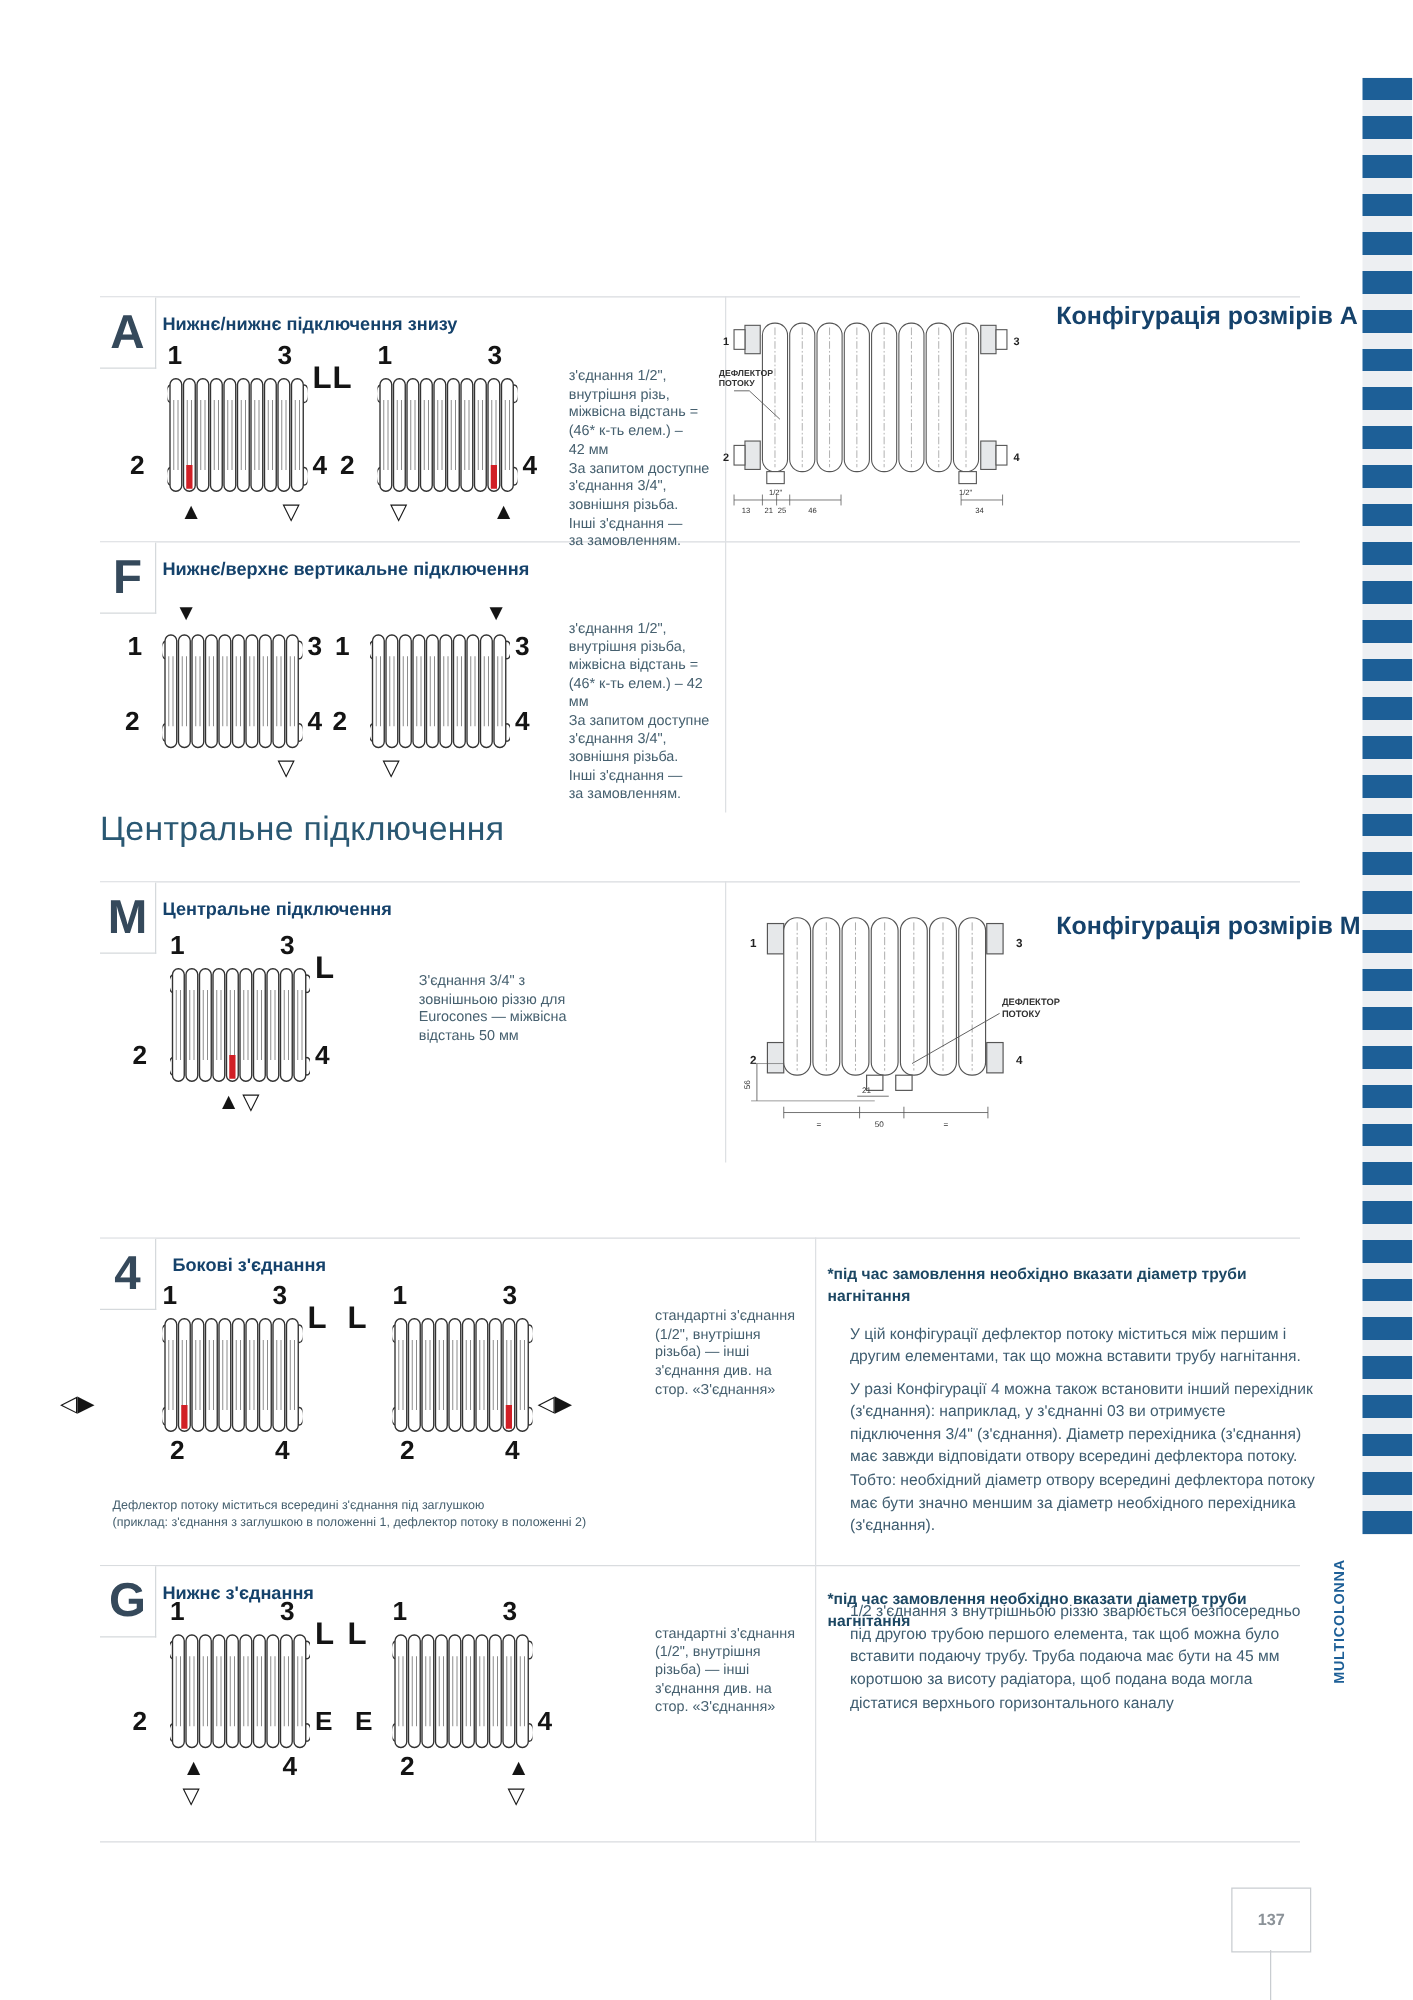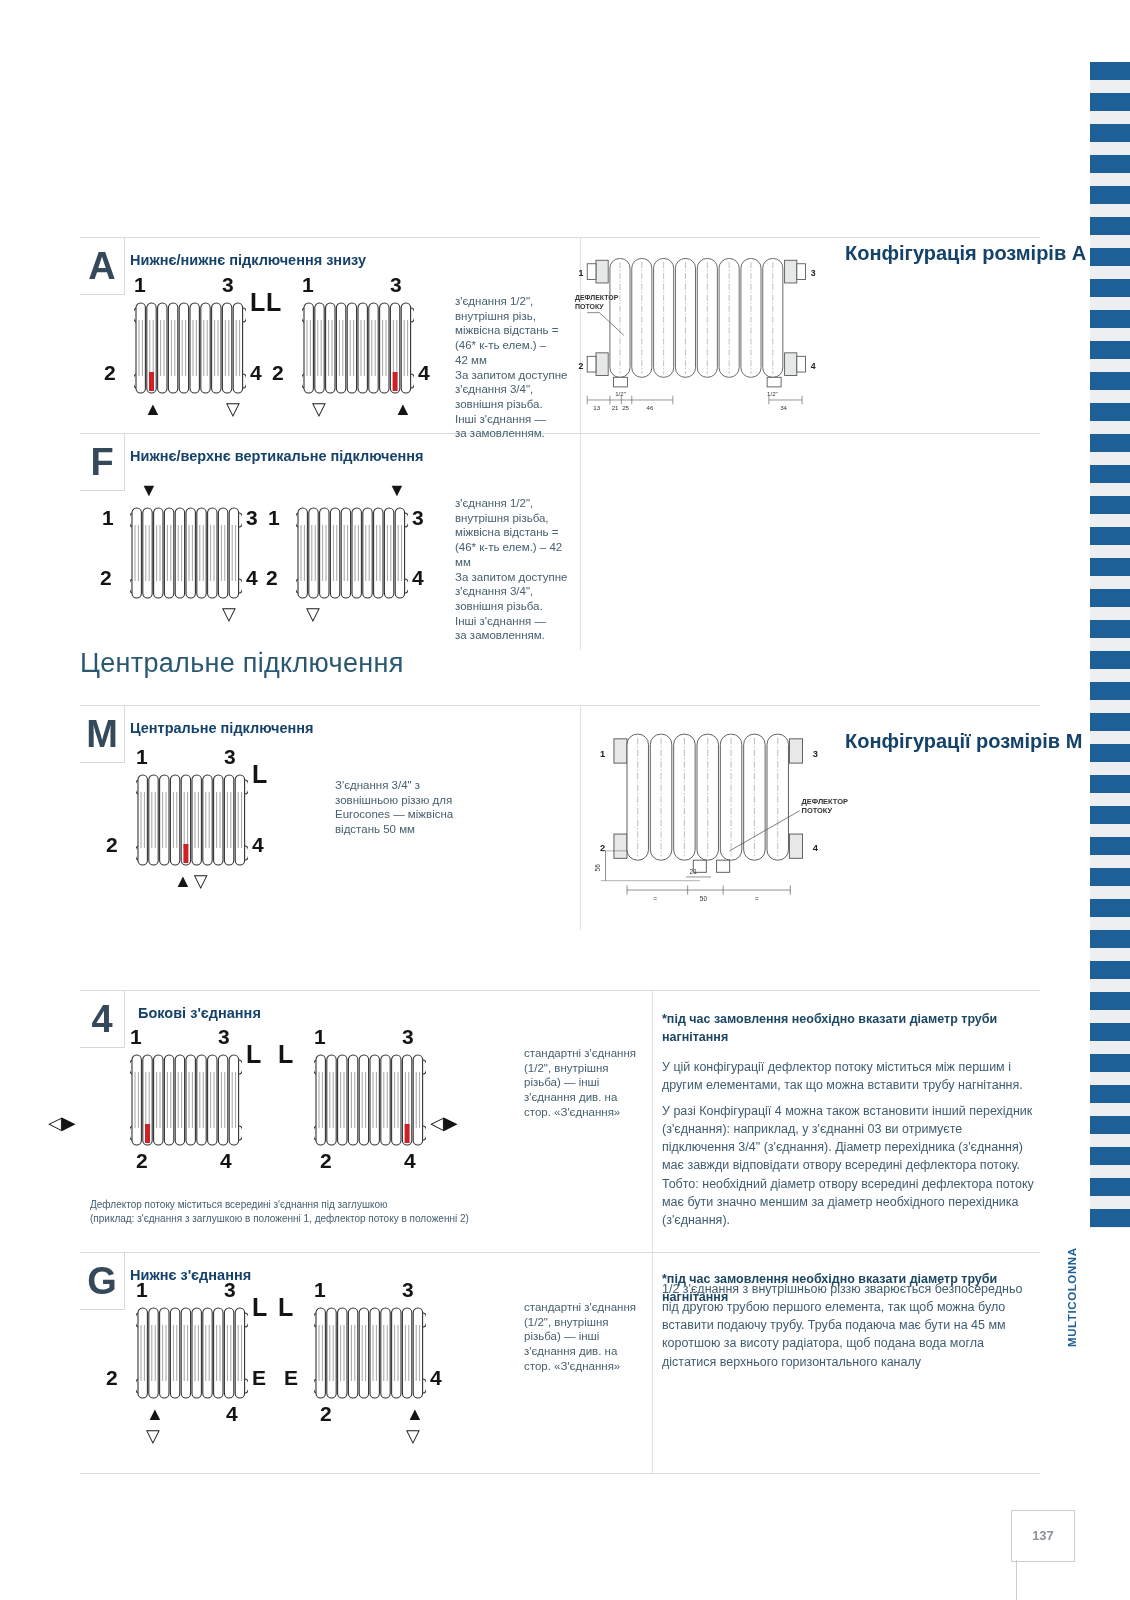--- a/index.html
+++ b/index.html
@@ -7,21 +7,21 @@
          font-family:"Liberation Sans","DejaVu Sans",sans-serif;color:#3e5a6e;}
   .hrule{position:absolute;left:80px;width:960px;height:1px;background:#d9dcdf;}
   .vrule{position:absolute;width:1px;background:#dde0e3;}
   .letterbox{position:absolute;width:44px;height:56px;background:#fff;
              border-right:1px solid #d5d9dc;border-bottom:1px solid #d5d9dc;
              text-align:center;line-height:56px;font-size:38px;font-weight:700;color:#35495b;}
   .sec-title{position:absolute;font-size:14.5px;font-weight:700;color:#15426b;}
   .big-heading{position:absolute;font-size:27px;font-weight:400;color:#2a5873;letter-spacing:.3px;}
   .note{position:absolute;font-size:11.5px;line-height:1.28;color:#46606f;white-space:pre-line;}
   .rcol-bold{position:absolute;width:374px;font-size:12.5px;line-height:1.45;font-weight:700;color:#1c4763;}
-  .rcol-p{position:absolute;width:374px;font-size:12.5px;line-height:1.45;color:#3f5d70;}
+  .rcol-p{position:absolute;width:374px;font-size:12.5px;line-height:1.45;color:#3f5d70;margin-left:18px;}
   .footnote{position:absolute;font-size:10px;line-height:1.35;color:#46606f;white-space:pre-line;}
   .draw-title{position:absolute;font-size:20px;font-weight:700;color:#15426b;}
   .tech{position:absolute;}
   
   .rad-diagram{position:absolute;width:220px;height:180px;}
   .rad-body{position:absolute;left:36px;top:30px;}
   .rad-lab{position:absolute;font-weight:700;font-size:21px;color:#141414;line-height:1;}
   .lab-L{font-size:25px;}
   .rad-arrow{position:absolute;font-size:18px;color:#141414;line-height:1;}
   .s-atl{left:36px;top:4px}.s-atr{left:124px;top:4px}
@@ -36,21 +36,21 @@
   .s-sl{left:-46px;top:92px}.s-sr{left:152px;top:92px}
   
   #stripes{position:absolute;left:1090px;top:62px;width:40px;height:1166px;
            background:repeating-linear-gradient(to bottom,#1d5f97 0 18px,#edeff2 18px 31px);}
   #vlabel{position:absolute;left:1066px;top:1232px;height:115px;
           writing-mode:vertical-rl;transform:rotate(180deg);
           font-size:11.5px;font-weight:700;letter-spacing:.6px;color:#1d5f97;}
   
   #pagebox{position:absolute;left:985px;top:1510px;width:62px;height:50px;background:#fff;
            border:1px solid #c9cdd1;text-align:center;line-height:50px;
-           font-size:13px;font-weight:700;color:#8b9298;margin-left:26px;}
+           font-size:13px;font-weight:700;color:#8b9298;}
   #pageline{position:absolute;left:1016px;top:1560px;width:1px;height:40px;background:#c9cdd1;}
   #logo{position:absolute;left:925px;top:1558px;width:205px;height:42px;}
   #logo-text{position:absolute;left:14px;top:6px;font-size:27px;font-weight:700;
              letter-spacing:1px;color:#3f4449;}
   #logo-sub{position:absolute;left:42px;top:33px;font-size:7px;letter-spacing:1.6px;color:#939aa0;white-space:nowrap;}
   #logo-arc{position:absolute;left:0;top:0;}
 </style>
 </head>
 <body>
 
@@ -120,21 +120,21 @@
   <div class="sec-title" style="left:130px;top:1267px">Нижнє з'єднання</div>
   <div class="note" style="left:524px;top:1300px;width:122px">стандартні з'єднання
 (1/2", внутрішня
 різьба) — інші
 з'єднання див. на
 стор. «З'єднання»</div>
   <div class="rcol-bold" style="left:662px;top:1270px">*під час замовлення необхідно вказати діаметр труби нагнітання</div>
   <div class="rcol-p" style="left:662px;top:1280px">1/2 з'єднання з внутрішньою різзю зварюється безпосередньо під другою трубою першого елемента, так щоб можна було вставити подаючу трубу. Труба подаюча має бути на 45 мм коротшою за висоту радіатора, щоб подана вода могла дістатися верхнього горизонтального каналу</div>
 
   <div class="draw-title" style="left:845px;top:242px">Конфігурація розмірів A</div>
-  <div class="draw-title" style="left:845px;top:730px">Конфігурації розмірів M</div>
+  <div class="draw-title" style="left:845px;top:730px">Конфігурація розмірів M</div>
 
   <div class="tech" id="tech-a" style="left:575px;top:248px"><svg width="262" height="166" viewBox="0 0 300 190">
         <rect x="24" y="14" width="14" height="26" fill="#e6e8ea" stroke="#555" stroke-width="1"></rect>
         <rect x="24" y="120" width="14" height="26" fill="#e6e8ea" stroke="#555" stroke-width="1"></rect>
         <rect x="240" y="14" width="14" height="26" fill="#e6e8ea" stroke="#555" stroke-width="1"></rect>
         <rect x="240" y="120" width="14" height="26" fill="#e6e8ea" stroke="#555" stroke-width="1"></rect>
         <rect x="14" y="18" width="10" height="18" fill="#fff" stroke="#555"></rect>
         <rect x="14" y="124" width="10" height="18" fill="#fff" stroke="#555"></rect>
         <rect x="254" y="18" width="10" height="18" fill="#fff" stroke="#555"></rect>
         <rect x="254" y="124" width="10" height="18" fill="#fff" stroke="#555"></rect>

